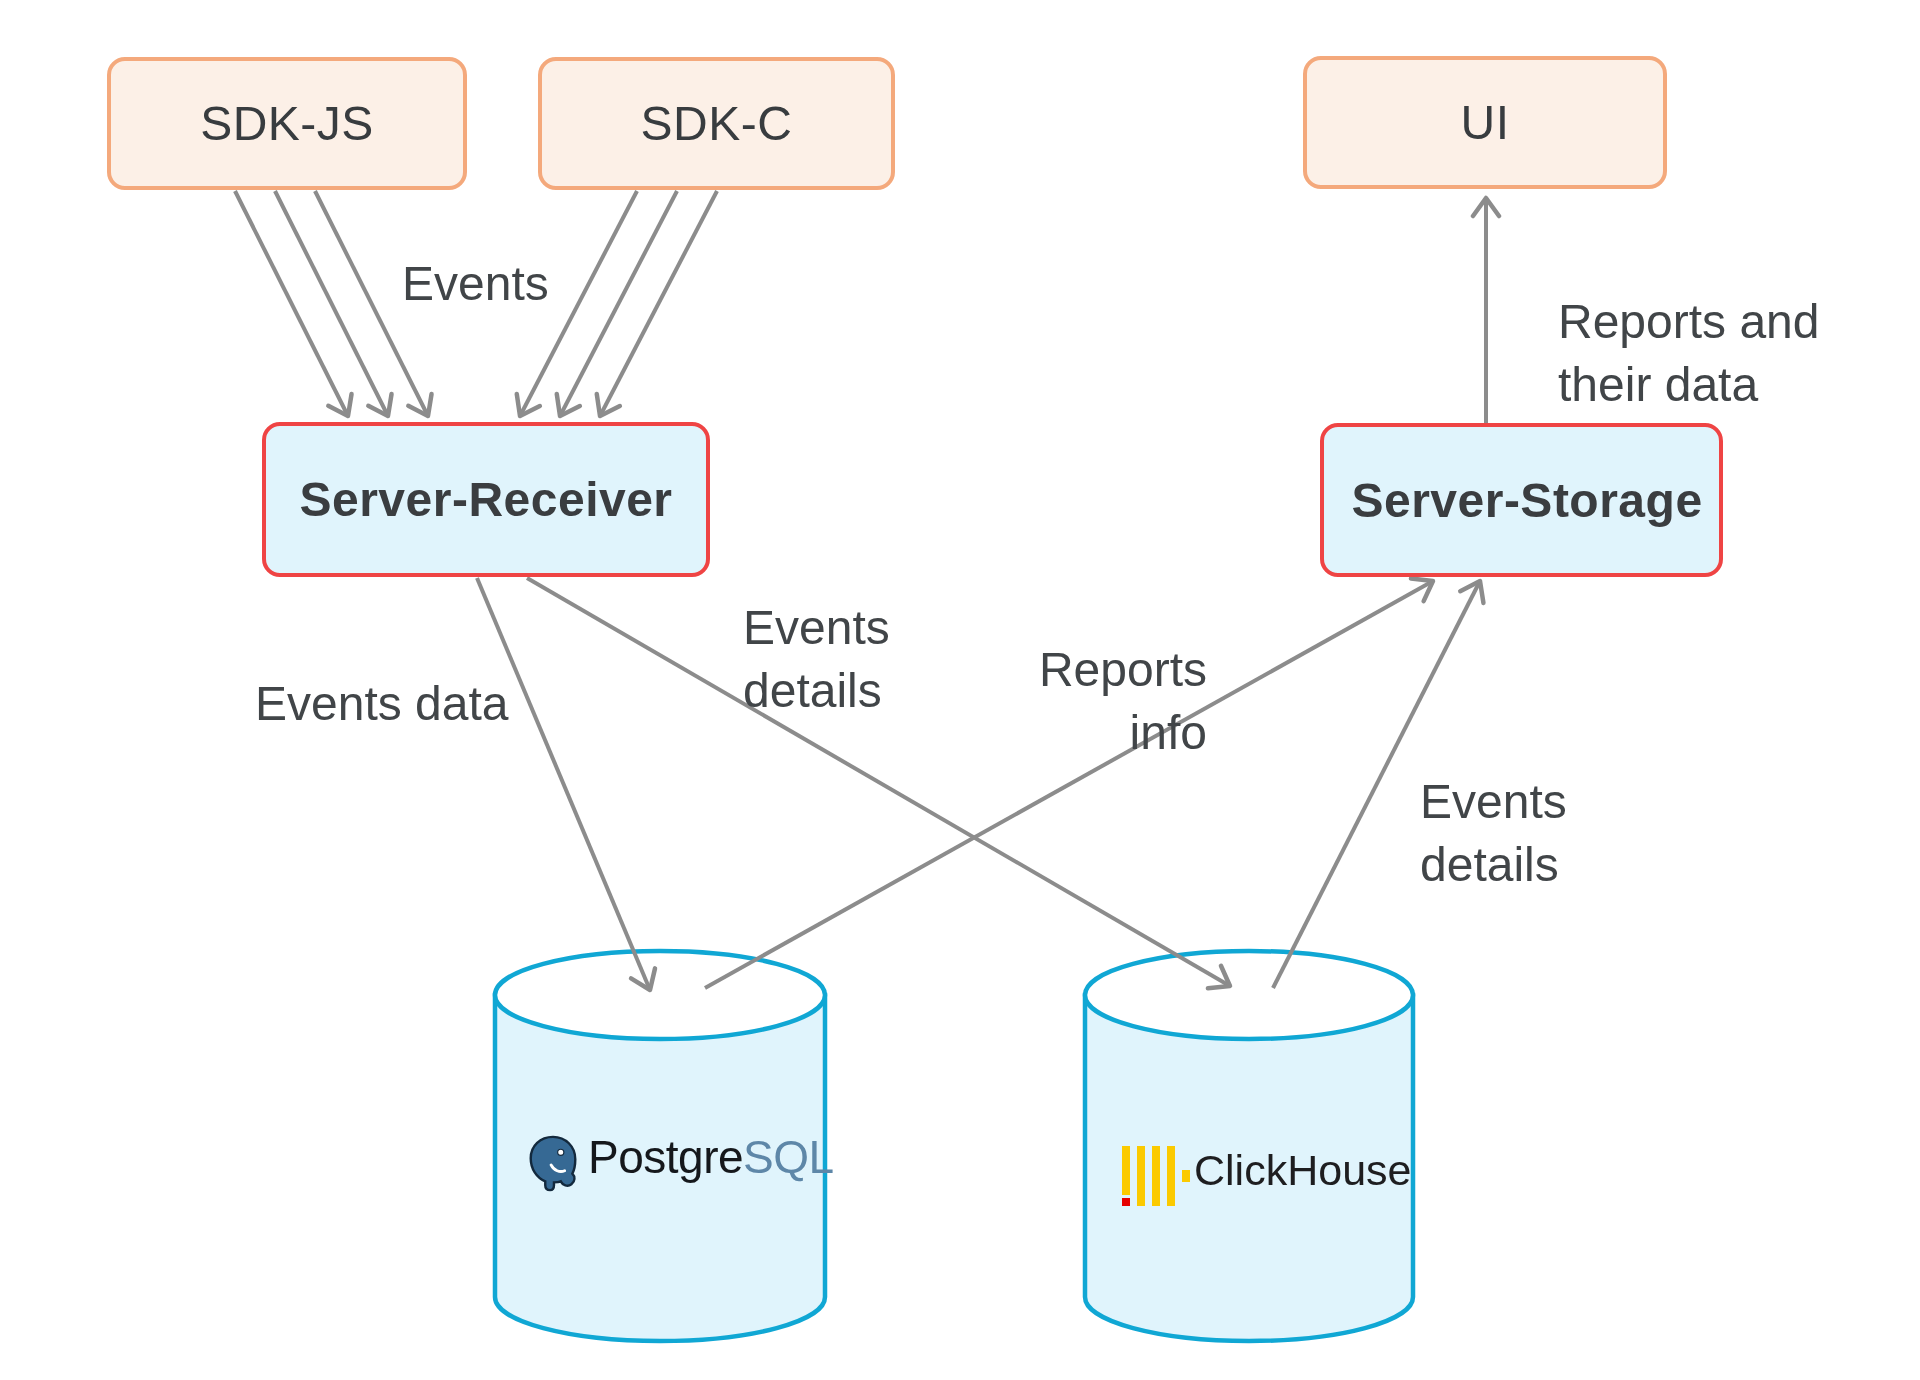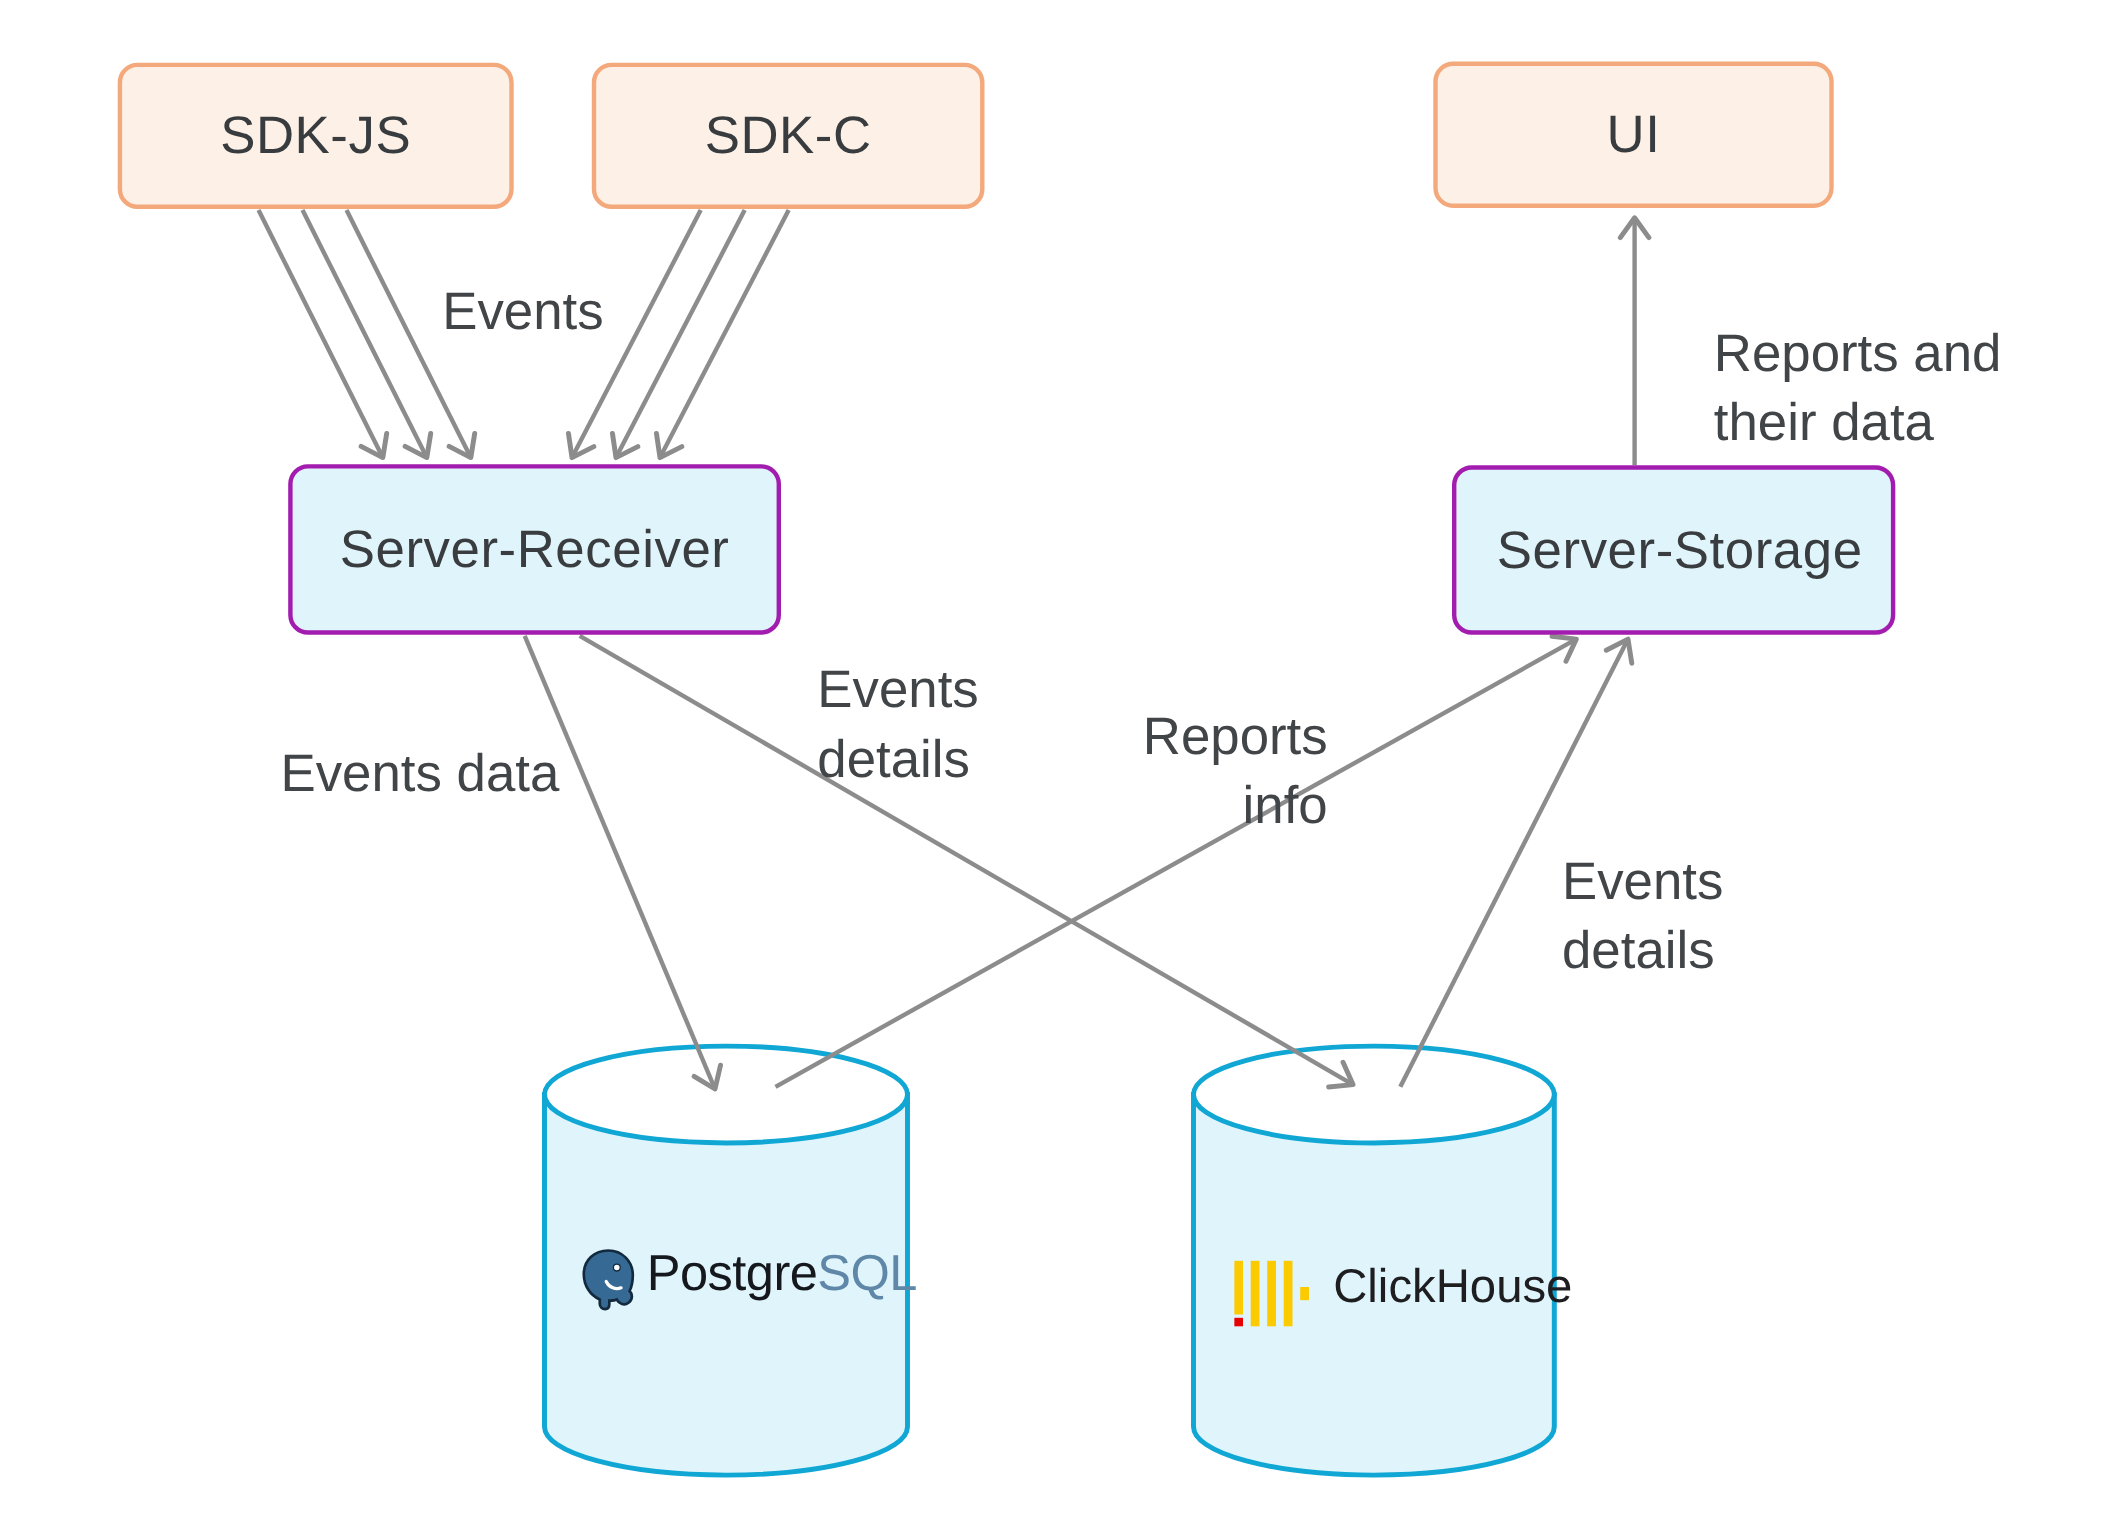--- a/index.html
+++ b/index.html
@@ -7,41 +7,41 @@
     position:relative;width:1920px;height:1380px;background:#ffffff;
     font-family:"Liberation Sans",sans-serif;overflow:hidden;
   }
   .layer{position:absolute;left:0;top:0;width:1920px;height:1380px;}
   .node{
     position:absolute;display:flex;align-items:center;justify-content:center;
     border-radius:18px;font-size:48px;color:#383c3f;box-sizing:border-box;
     letter-spacing:0.5px;
   }
   .node.orange{background:#fcf0e7;border:4px solid #f4a97c;}
-  .node.blue{background:#e0f4fc;border:4px solid #a21caf;font-weight:400;color:#3a3d40;}
+  .node.blue{background:#e0f4fc;border:4px solid #ef4444;font-weight:700;color:#3a3d40;}
   #sdk-js{left:75px;top:57px;width:360px;height:133px;margin-left:32px;}
   #sdk-c{left:538px;top:57px;width:357px;height:133px;}
   #ui{left:1303px;top:56px;width:364px;height:133px;}
   #server-receiver{left:262px;top:422px;width:448px;height:155px;}
   #server-storage{left:1320px;top:423px;width:403px;height:154px;padding-left:11px;}
   .edge-label{
     position:absolute;font-size:48px;line-height:1.32;color:#414548;
   }
   #lbl-events{left:402px;top:252px;white-space:nowrap;}
   #lbl-events-info{left:255px;top:672px;white-space:nowrap;}
   #lbl-events-details-l{left:743px;top:596px;width:190px;}
   #lbl-reports-info{left:1000px;top:600px;width:207px;text-align:right;margin-top:38px;}
   #lbl-events-details-r{left:1420px;top:770px;width:190px;}
   #lbl-reports-data{left:1558px;top:290px;width:270px;}
   .db-logo{position:absolute;display:flex;}
   #pg-logo{left:522px;top:1130px;gap:4px;}
   #pg-logo .pg-text{font-size:46px;letter-spacing:-0.5px;white-space:nowrap;}
   #pg-logo .pg-dark{color:#15181c;}
   #pg-logo .pg-blue{color:#5e87a8;}
-  #ch-logo{left:1122px;top:1146px;gap:20px;}
+  #ch-logo{left:1122px;top:1146px;gap:2px;}
   #ch-logo .ch-text{font-size:43px;font-weight:500;color:#1e1e20;white-space:nowrap;}
 </style>
 </head>
 <body>
 
 <div class="canvas">
 
   <svg class="layer" width="1920" height="1380" viewBox="0 0 1920 1380">
     <defs>
       <marker id="chev" markerUnits="userSpaceOnUse" markerWidth="44" markerHeight="44" refX="21" refY="17" orient="auto">

